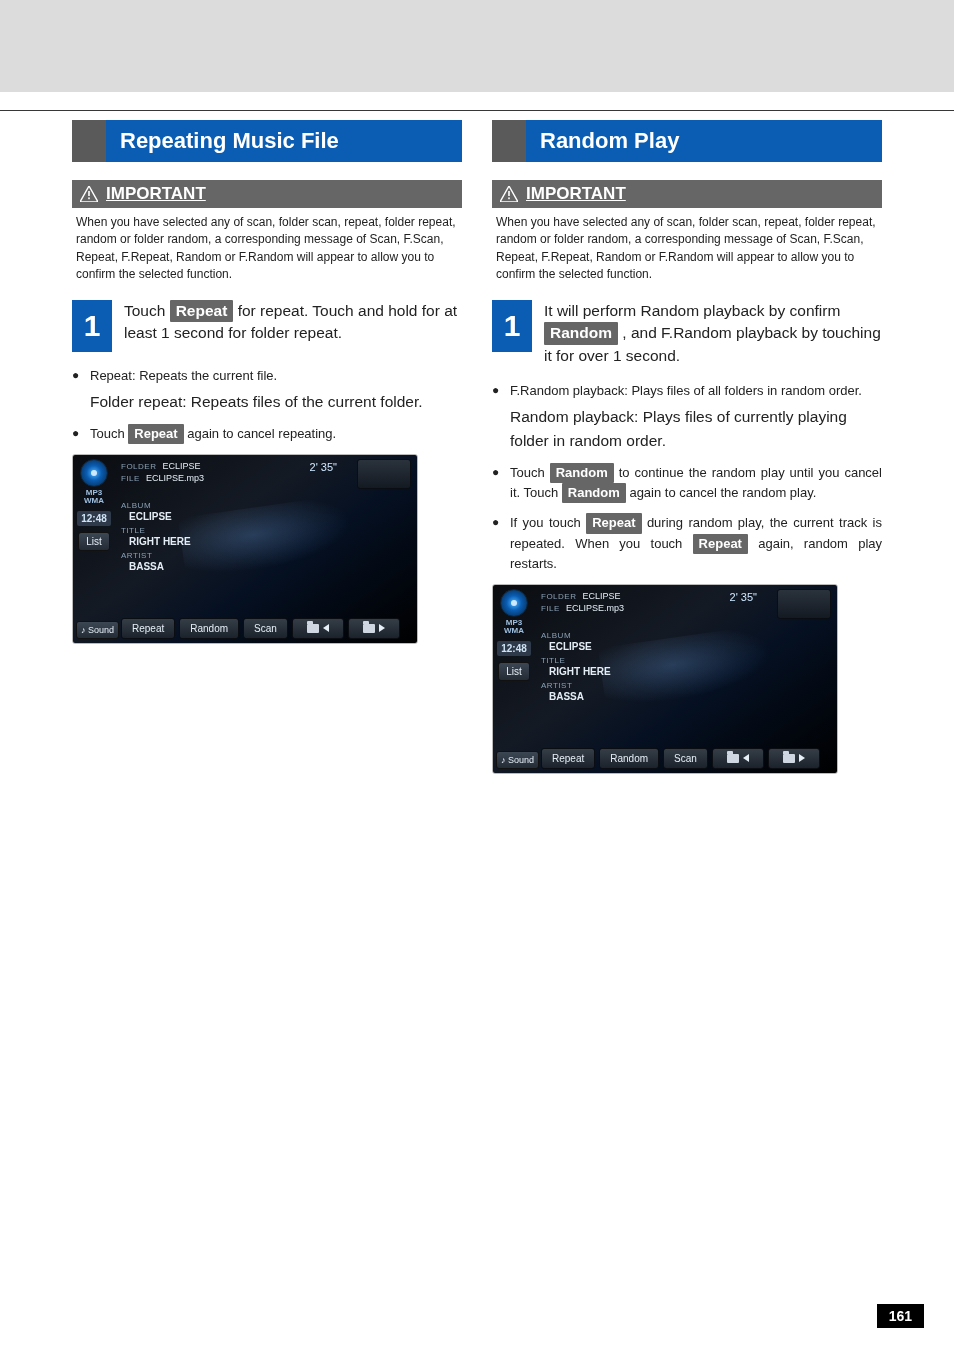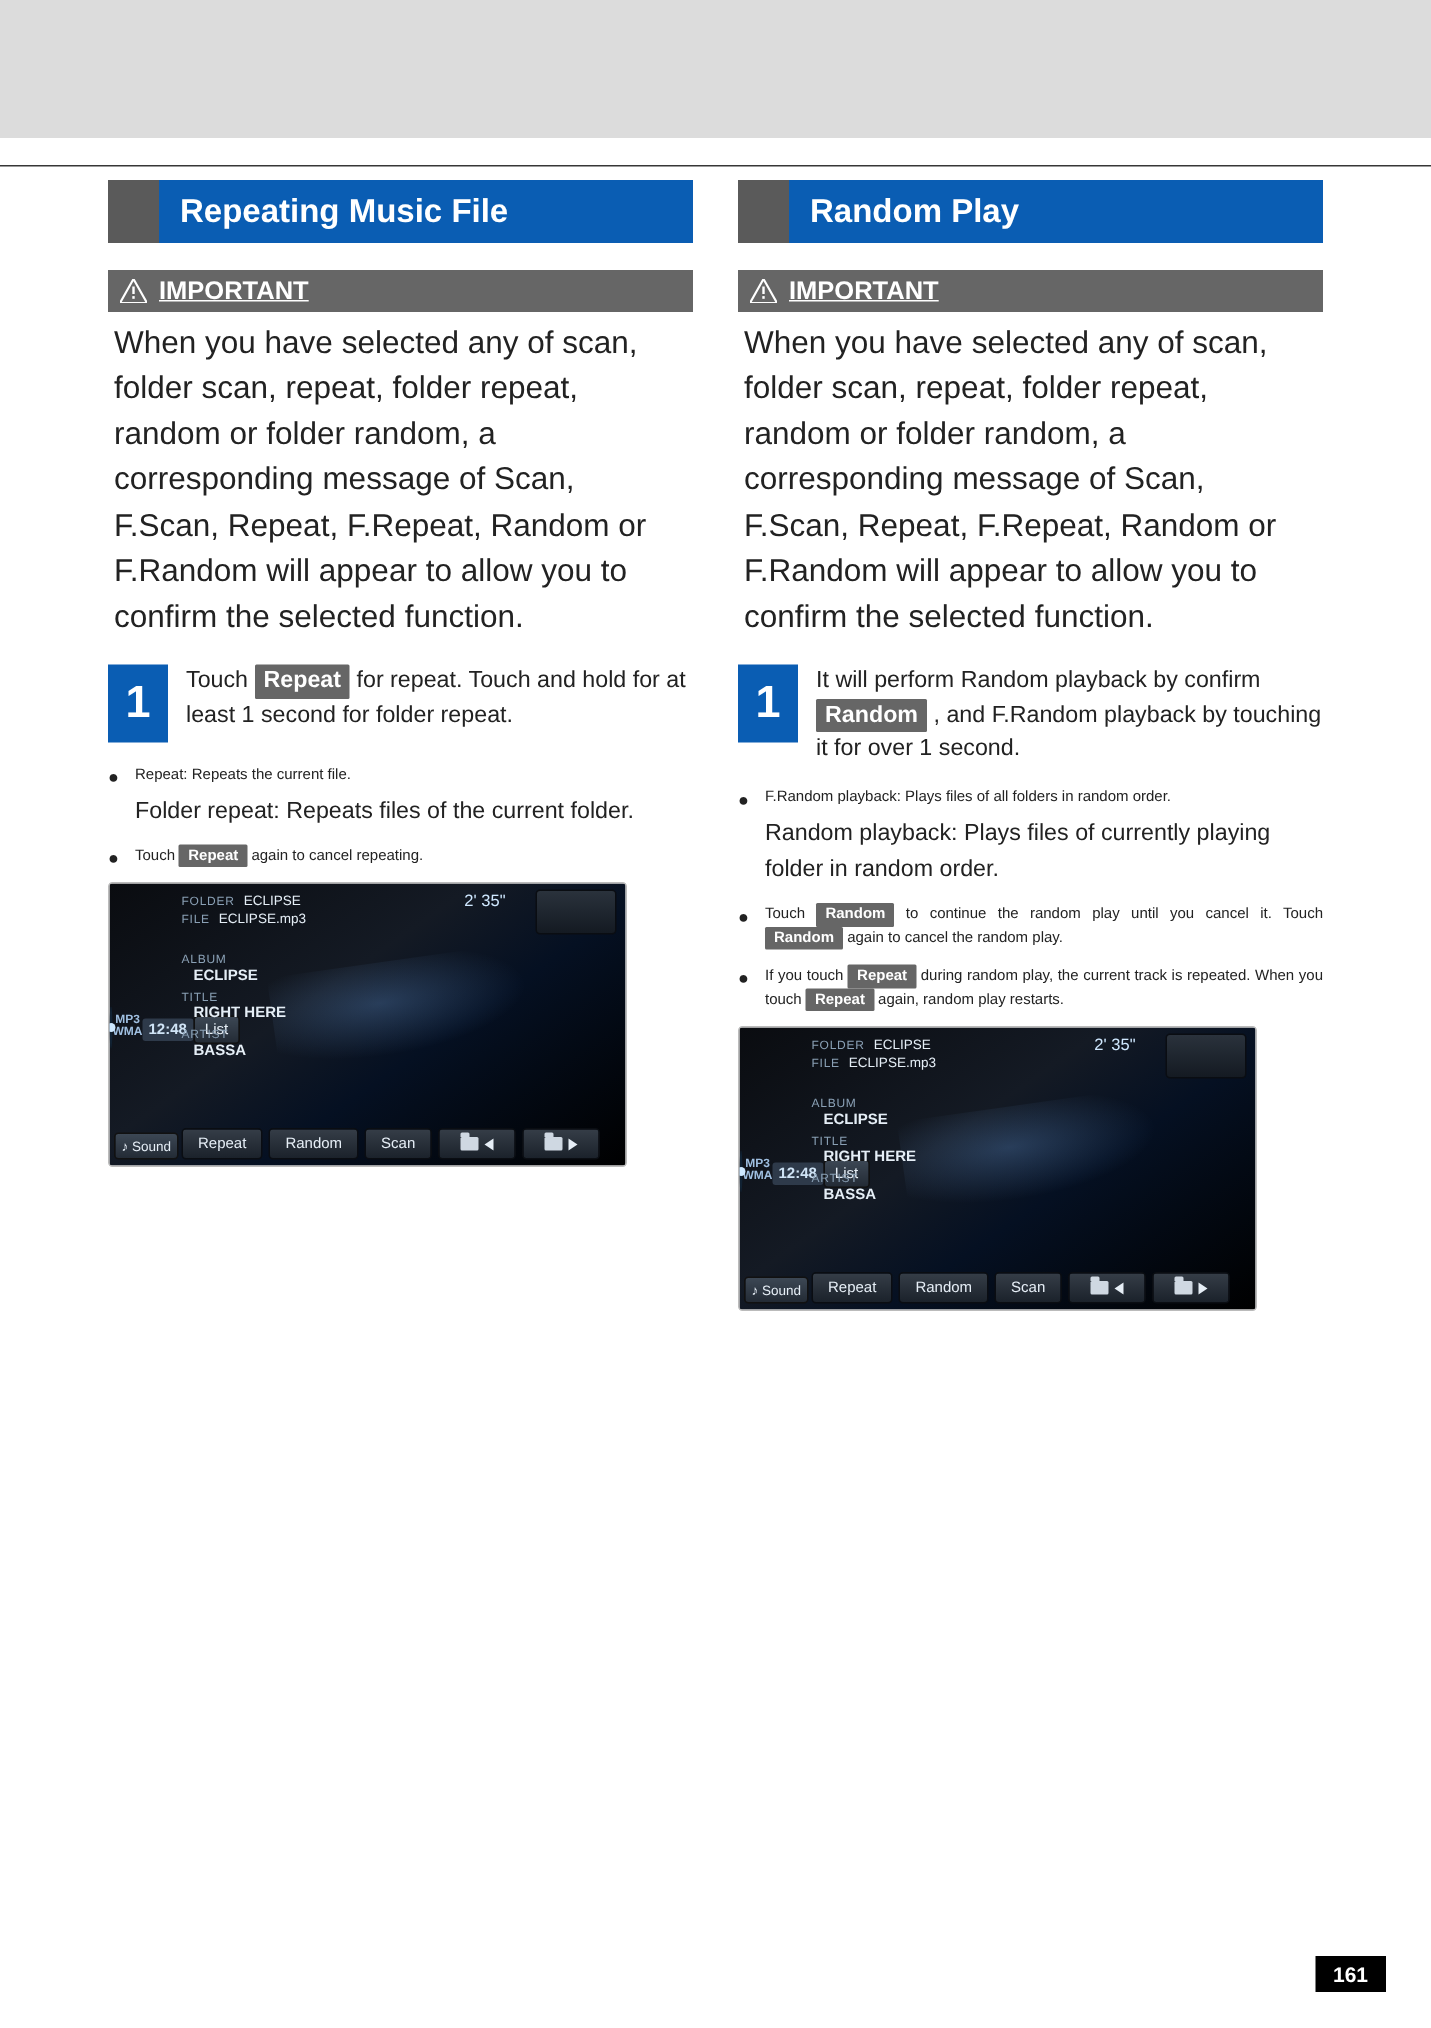--- a/index.html
+++ b/index.html
@@ -6,35 +6,35 @@
   html, body { width: 954px; height: 1352px; font-family: Arial, Helvetica, sans-serif; background: #fff; }
   .page { width: 954px; height: 1352px; position: relative; background: #fff; }
   .gray-band { width: 954px; height: 92px; background: #dcdcdc; }
   .black-line { position: absolute; top: 110px; left: 0; width: 954px; height: 1px; background: #373737; }
   .content { position: absolute; top: 120px; left: 72px; width: 810px; display: flex; gap: 30px; }
   .col { width: 390px; }
   .section-head { background: #0a5db3; color: #fff; font-size: 22px; font-weight: bold; padding: 8px 14px; border-left: 34px solid #5a5a5a; margin-bottom: 18px; }
   .important-box { margin-bottom: 14px; }
   .important-head { background: #666; color: #fff; font-weight: bold; font-size: 17px; padding: 4px 8px; display: flex; align-items: center; gap: 8px; text-decoration: underline; }
   .warn-icon { display: inline-flex; align-items: center; justify-content: center; width: 18px; height: 16px; }
-  .important-body { font-size: 21px; line-height: 1.45; color: #222; padding: 6px 4px 2px 4px; }
+  .important-body { font-size: 12px; line-height: 1.45; color: #222; padding: 6px 4px 2px 4px; }
   .step { display: flex; gap: 12px; margin: 14px 0 14px 0; }
   .step-num { width: 40px; height: 52px; background: #0a5db3; color: #fff; font-size: 30px; font-weight: bold; display: flex; align-items: center; justify-content: center; flex-shrink: 0; }
   .step-text { font-size: 15.5px; line-height: 1.45; color: #222; }
   .chip { display: inline-block; background: #666; color: #fff; padding: 0 6px; font-weight: bold; border-radius: 1px; }
   .bullet-list { list-style: none; }
-  .bullet-list li { position: relative; padding-left: 18px; font-size: 10px; line-height: 1.55; color: #222; margin-bottom: 10px; }
+  .bullet-list li { position: relative; padding-left: 18px; font-size: 13px; line-height: 1.55; color: #222; margin-bottom: 10px; }
   .bullet-list li::before { content: "●"; position: absolute; left: 0; top: 0; font-size: 12px; }
   .bullet-list .sub { padding-left: 18px; font-size: 15.5px; line-height: 1.55; color: #222; margin-top: -6px; margin-bottom: 10px; }
   .justify { text-align: justify; }
 
   
   .player { width: 346px; height: 190px; background: linear-gradient(145deg,#0a0c10 0%, #141a24 40%, #051022 60%, #000 100%); border: 1px solid #bbb; border-radius: 3px; position: relative; margin-top: 8px; overflow: hidden; font-family: Arial, sans-serif; }
   .player .flare { position:absolute; top:46px; left:110px; width:240px; height:90px; background: radial-gradient(ellipse 140px 50px at 30% 30%, rgba(120,180,255,0.25), transparent 70%); transform: rotate(-8deg); }
-  .player .leftbar { position: absolute; left: 0; top: 0; width: 42px; height: 100%; display: flex; flex-direction: row; align-items: center; }
+  .player .leftbar { position: absolute; left: 0; top: 0; width: 42px; height: 100%; display: flex; flex-direction: column; align-items: center; }
   .player .disc { margin-top: 4px; width: 28px; height: 28px; border-radius: 50%; background: radial-gradient(circle,#4fb5ff 0%,#0a5db3 40%,#05203a 100%); border: 1px solid #123; position: relative; }
   .player .disc::after { content:""; position:absolute; top:50%; left:50%; width:6px; height:6px; background:#cde8ff; border-radius:50%; transform:translate(-50%,-50%);}
   .player .fmt { color:#9fbfe0; font-size:8px; font-weight:bold; text-align:center; line-height:1; margin-top:2px; }
   .player .clock { margin-top: 6px; background:#2e3a4a; color:#cfe3f5; font-size:10px; padding:2px 4px; border-radius:2px;font-weight:bold; }
   .player .listbtn { margin-top: 6px; background: linear-gradient(#3c4754,#232b35); color:#e6eef6; font-size:10px; padding:3px 7px; border-radius:3px; border:1px solid #111; }
   .player .soundbtn { position:absolute; left:3px; bottom:4px; background: linear-gradient(#3c4754,#232b35); color:#e6eef6; font-size:9px; padding:3px 4px; border-radius:3px; border:1px solid #111; }
   .player .toprow { position:absolute; top:6px; left:48px; right:6px; color:#e5eef6; font-size:9px; }
   .player .toprow .lbl { color:#8aa0b5; font-size:8px; margin-right:6px; letter-spacing:0.5px;}
   .player .toprow .row { margin-bottom:2px; }
   .player .dur { position:absolute; top:6px; right:80px; color:#cfe8ff; font-size:11px; }

